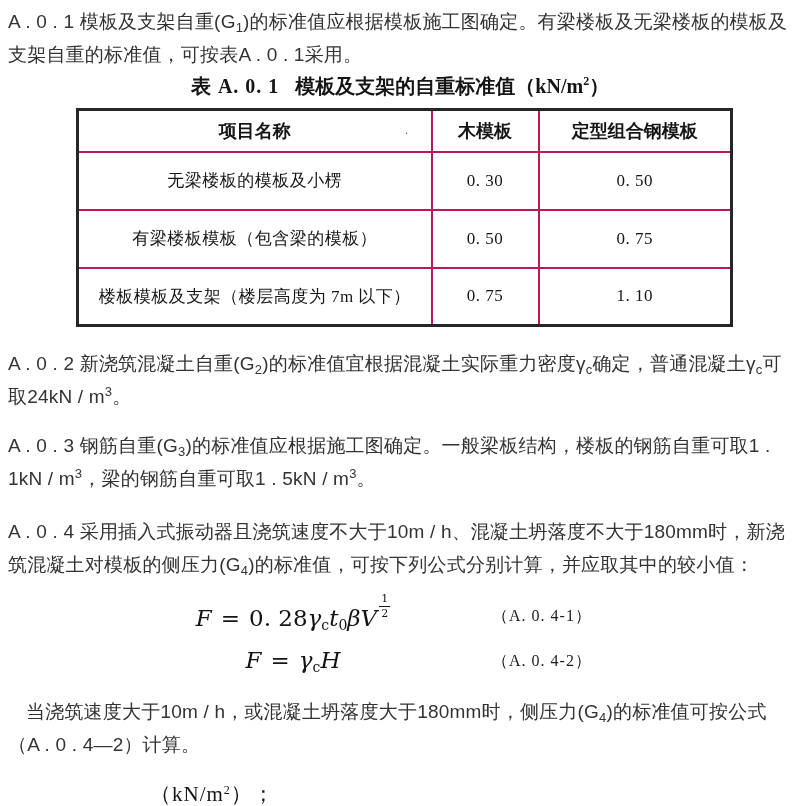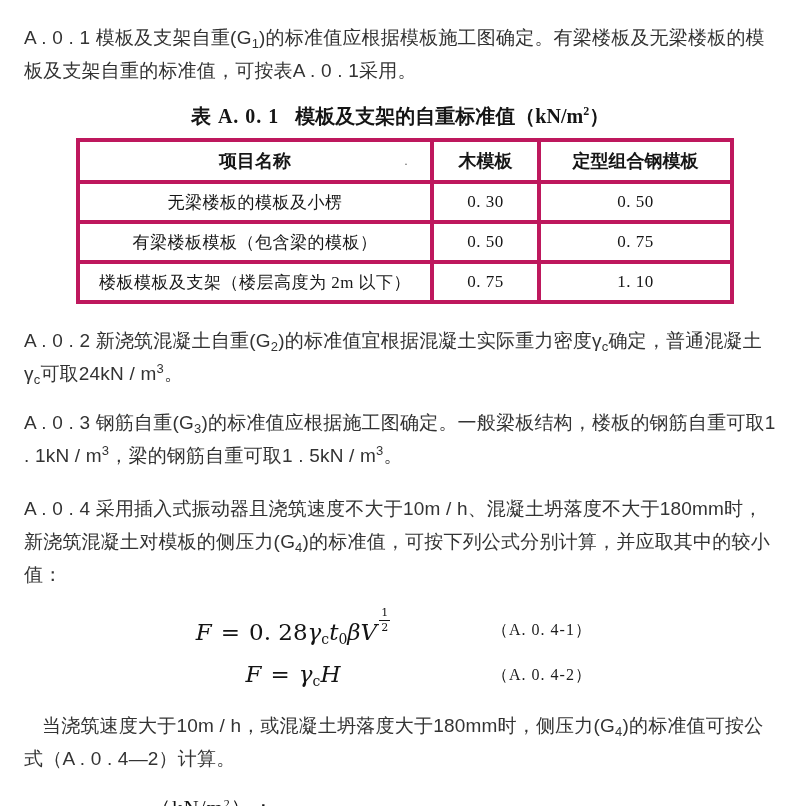--- a/index.html
+++ b/index.html
@@ -6,51 +6,51 @@
   html, body { margin: 0; padding: 0; }
   body {
     width: 800px; height: 806px; overflow: hidden;
     background: #ffffff;
     padding: 5px 8px 0 8px;
     font-family: "Liberation Sans", "DejaVu Sans", sans-serif;
     color: #333333;
   }
 
   
-  .para { margin: 16px; font-size: 19px; line-height: 33px; letter-spacing: 0.2px; }
+  .para { margin: 0; font-size: 19px; line-height: 33px; letter-spacing: 0.2px; }
   .para sub { font-size: 13px; line-height: 0; vertical-align: -4px; }
   .para sup { font-size: 13px; line-height: 0; vertical-align: 7px; }
   #p-a02 { margin-top: 20px; }
   #p-a03 { margin-top: 16px; }
   #p-a04 { margin-top: 20px; }
   #p-note { margin-top: 12px; text-indent: 18px; }
 
   
   .table-caption {
-    margin-top: 8px; text-align: center;
+    margin-top: 2px; text-align: center;
     font-family: "Liberation Serif", "DejaVu Serif", serif;
     font-weight: 700; font-size: 20px; color: #151515;
   }
   .table-caption .cap-num { margin-right: 16px; letter-spacing: 1px; }
   .table-caption sup { font-size: 12px; }
 
   
   table.scan-table {
     margin: 8px 0 0 68px; width: 654px;
     border-collapse: collapse; table-layout: fixed;
     font-family: "Liberation Serif", "DejaVu Serif", serif;
     color: #161616;
     border: 3px solid #262626;
   }
   .scan-table th, .scan-table td {
-    border: 4px solid #be185d; text-align: center; vertical-align: middle;
+    border: 2px solid #be185d; text-align: center; vertical-align: middle;
     padding: 0;
   }
   .scan-table th { font-size: 18px; font-weight: 700; height: 42px; position: relative; }
-  .scan-table td { font-size: 17px; height: 40px; letter-spacing: 0.5px; }
+  .scan-table td { font-size: 17px; height: 58px; letter-spacing: 0.5px; }
   .artifact-dot { position: absolute; right: 22px; top: 15px; font-size: 12px; color: #5a5a5a; font-weight: 400; }
 
   
   .eq-block { margin-top: 12px; }
   .eq-row { position: relative; height: 45px; }
   .eq-center {
     position: absolute; left: 0; top: 0; width: 570px; text-align: center;
     line-height: 45px; font-family: "DejaVu Serif", "Liberation Serif", serif;
     font-size: 23px; color: #141414;
   }
@@ -106,21 +106,21 @@
       <td>无梁楼板的模板及小楞</td>
       <td>0. 30</td>
       <td>0. 50</td>
     </tr>
     <tr>
       <td>有梁楼板模板（包含梁的模板）</td>
       <td>0. 50</td>
       <td>0. 75</td>
     </tr>
     <tr>
-      <td>楼板模板及支架（楼层高度为 2m 以下）</td>
+      <td>楼板模板及支架（楼层高度为 7m 以下）</td>
       <td>0. 75</td>
       <td>1. 10</td>
     </tr>
   </tbody>
     </table>
 
   <p class="para" id="p-a02"><span>A . 0 . 2 新浇筑混凝土自重(G</span><sub>2</sub><span>)的标准值宜根据混凝土实际重力密度γ</span><sub>c</sub><span>确定，普通混凝土γ</span><sub>c</sub><span>可取24kN / m</span><sup>3</sup><span>。</span></p>
 
   <p class="para" id="p-a03"><span>A . 0 . 3 钢筋自重(G</span><sub>3</sub><span>)的标准值应根据施工图确定。一般梁板结构，楼板的钢筋自重可取1 . 1kN / m</span><sup>3</sup><span>，梁的钢筋自重可取1 . 5kN / m</span><sup>3</sup><span>。</span></p>
 

